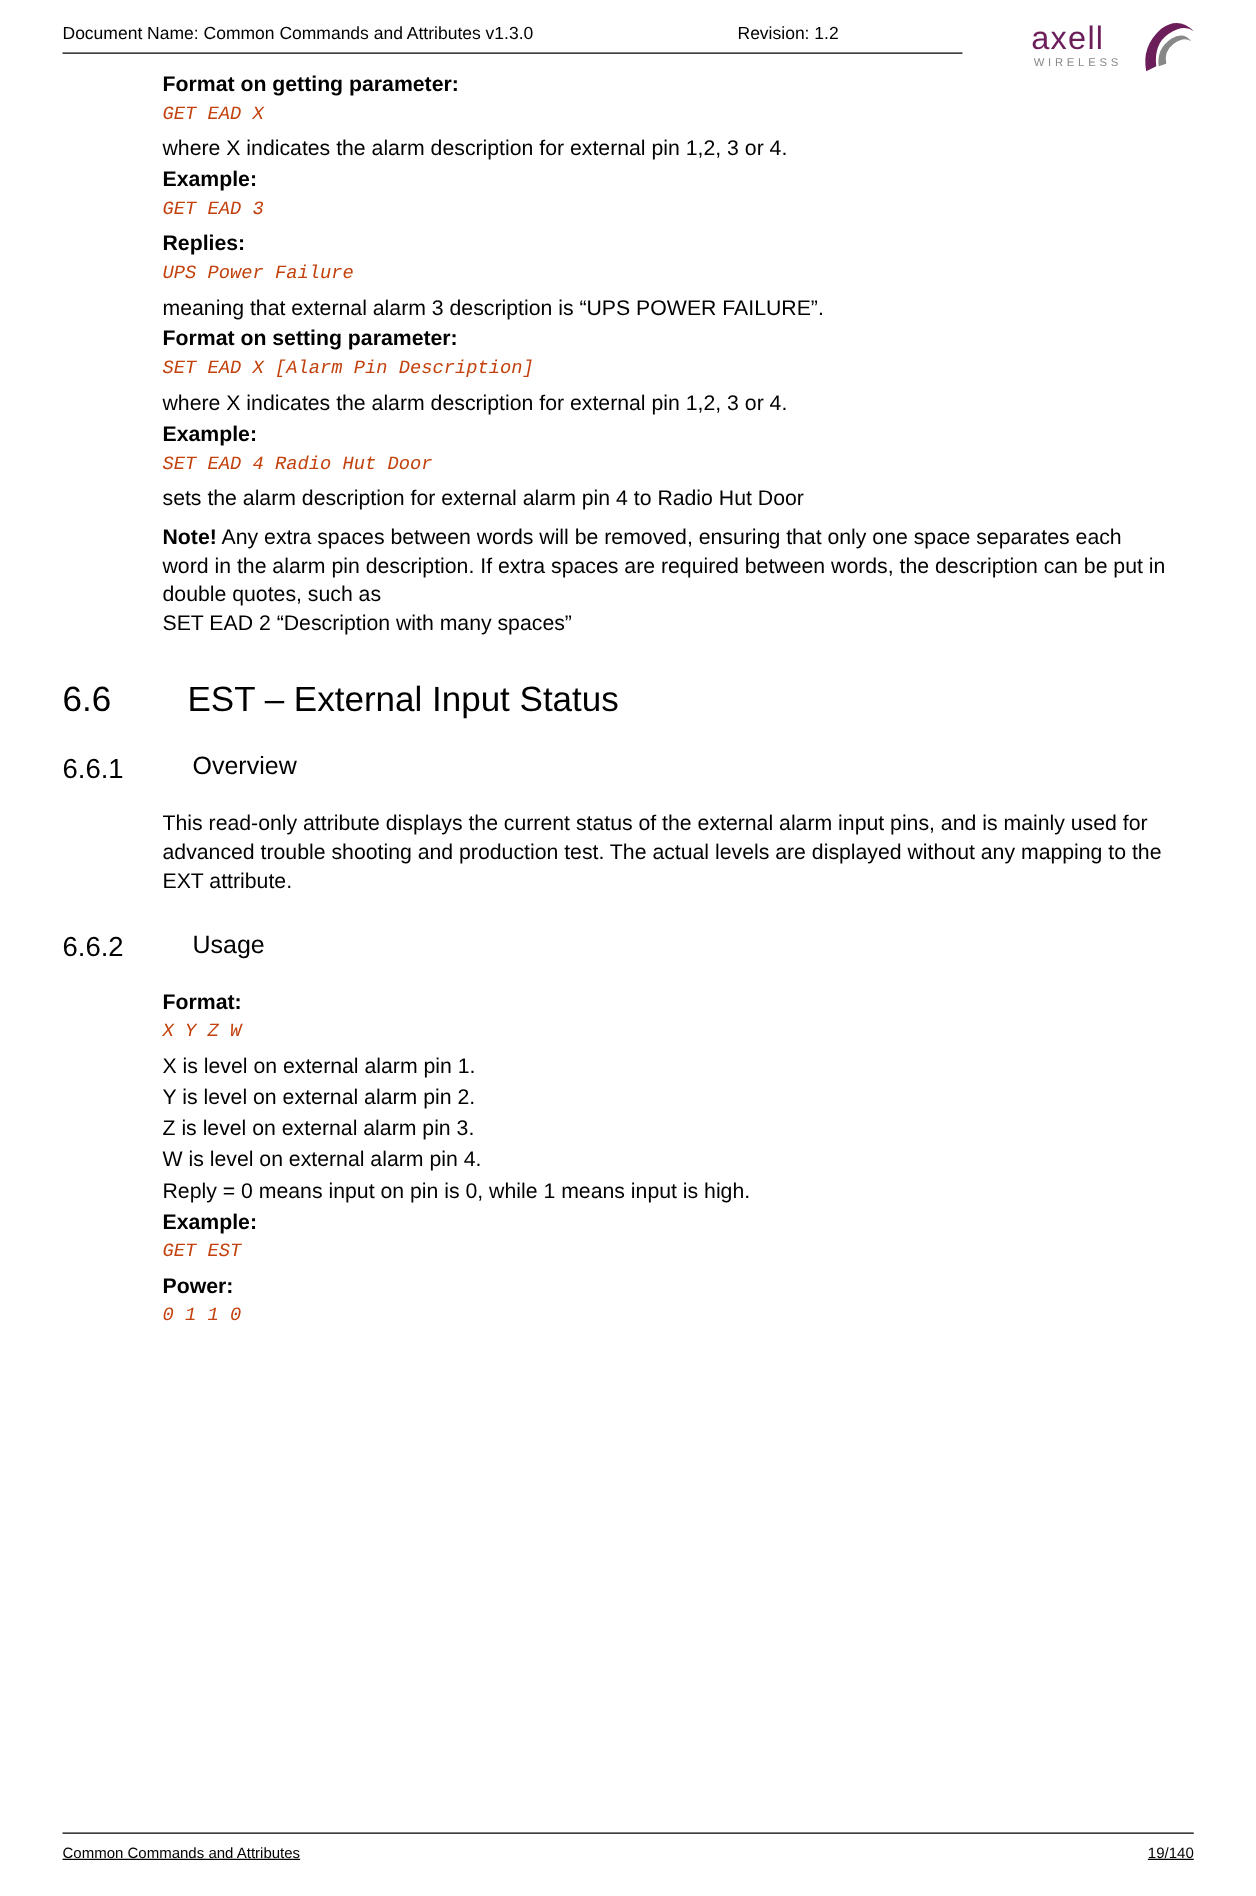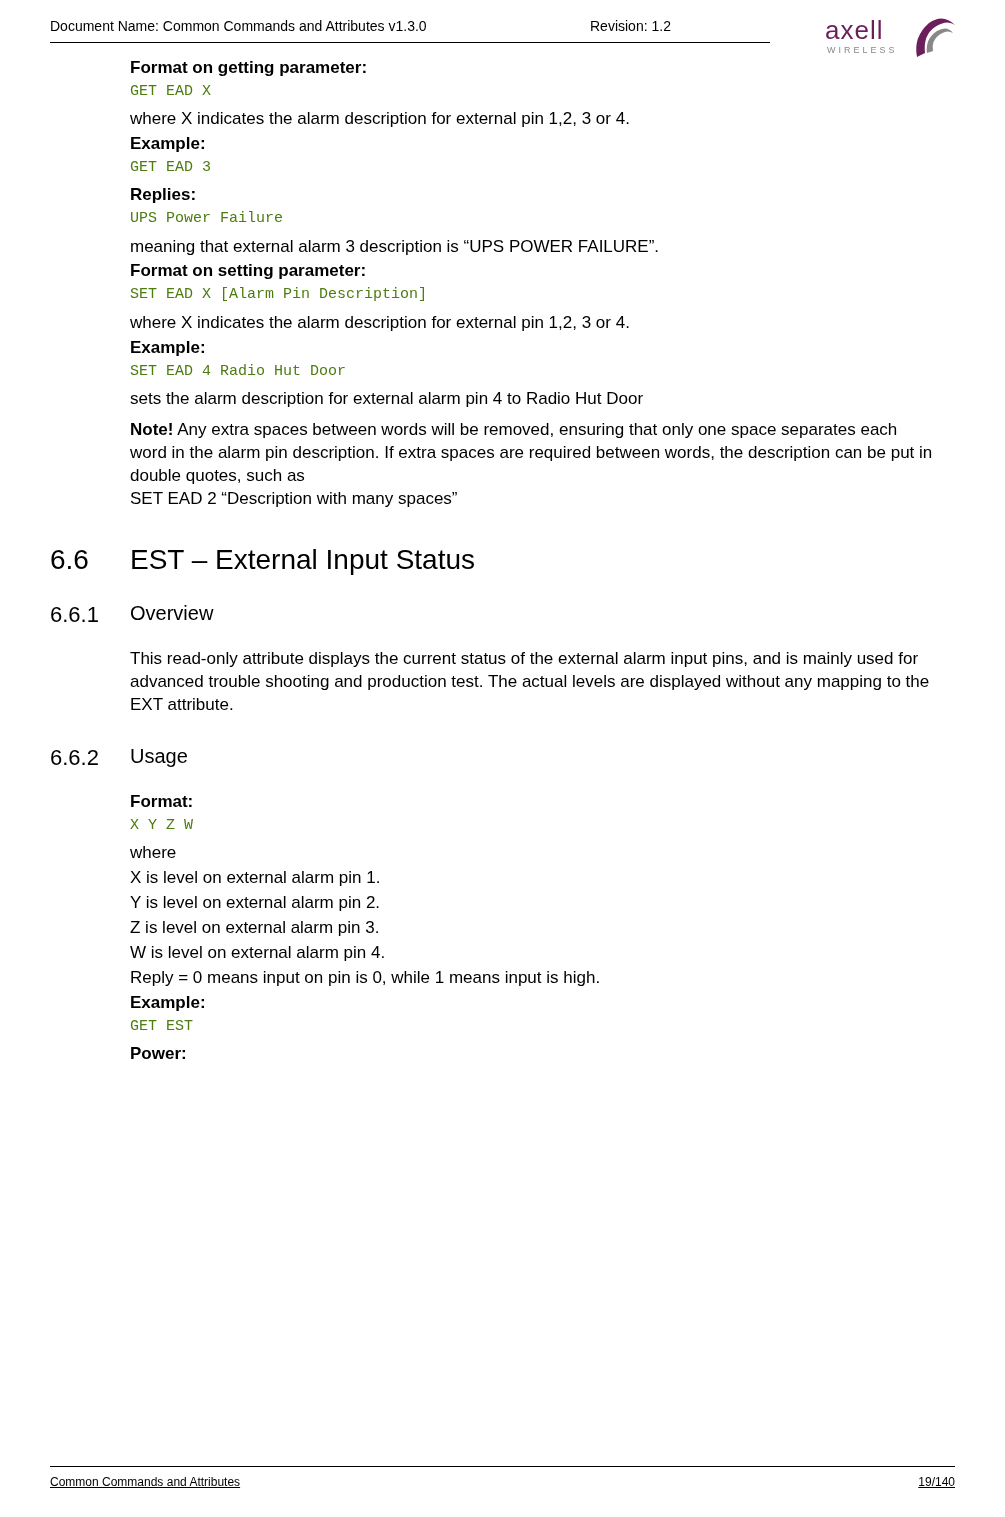--- a/index.html
+++ b/index.html
@@ -41,42 +41,45 @@
     .content {
       margin-left: 80px;
       margin-right: 20px;
       font-size: 17px;
       line-height: 1.35;
     }
     .bold { font-weight: bold; }
     .mono {
       font-family: "Courier New", Courier, monospace;
       font-size: 15px;
-      color: #4d7c0f;
+      color: #c2410c;
       margin: 2px 0 6px 0;
       white-space: pre;
+      font-style: italic;
     }
     .para { margin-bottom: 2px; }
     .h2-row {
       display: flex;
       margin: 34px 0 26px 0;
+      gap: 20px;
     }
     .h2-num {
       font-size: 28px;
       width: 80px;
       flex-shrink: 0;
       font-family: Verdana, sans-serif;
     }
     .h2-text {
       font-size: 28px;
       font-family: Verdana, sans-serif;
     }
     .h3-row {
       display: flex;
       margin: 10px 0 20px 0;
+      gap: 24px;
     }
     .h3-num {
       font-size: 22px;
       width: 80px;
       flex-shrink: 0;
     }
     .h3-text {
       font-size: 20px;
     }
     .footer {
@@ -154,29 +157,29 @@
 </div>
 
 <div class="h3-row" style="margin-top:28px;">
   <div class="h3-num">6.6.2</div>
   <div class="h3-text">Usage</div>
 </div>
 
 <div class="content">
   <div class="bold para">Format:</div>
   <div class="mono">X Y Z W</div>
-  <div class="para">where</div>
   <div class="para">X is level on external alarm pin 1.</div>
   <div class="para">Y is level on external alarm pin 2.</div>
   <div class="para">Z is level on external alarm pin 3.</div>
   <div class="para">W is level on external alarm pin 4.</div>
   <div class="para">Reply = 0 means input on pin is 0, while 1 means input is high.</div>
   <div class="bold para">Example:</div>
   <div class="mono">GET EST</div>
   <div class="bold para">Power:</div>
+  <div class="mono">0 1 1 0</div>
 </div>
 
 <div class="footer">
   <hr class="footer-line">
   <div class="footer-row">
     <div>Common Commands and Attributes</div>
     <div>19/140</div>
   </div>
 </div>
 

